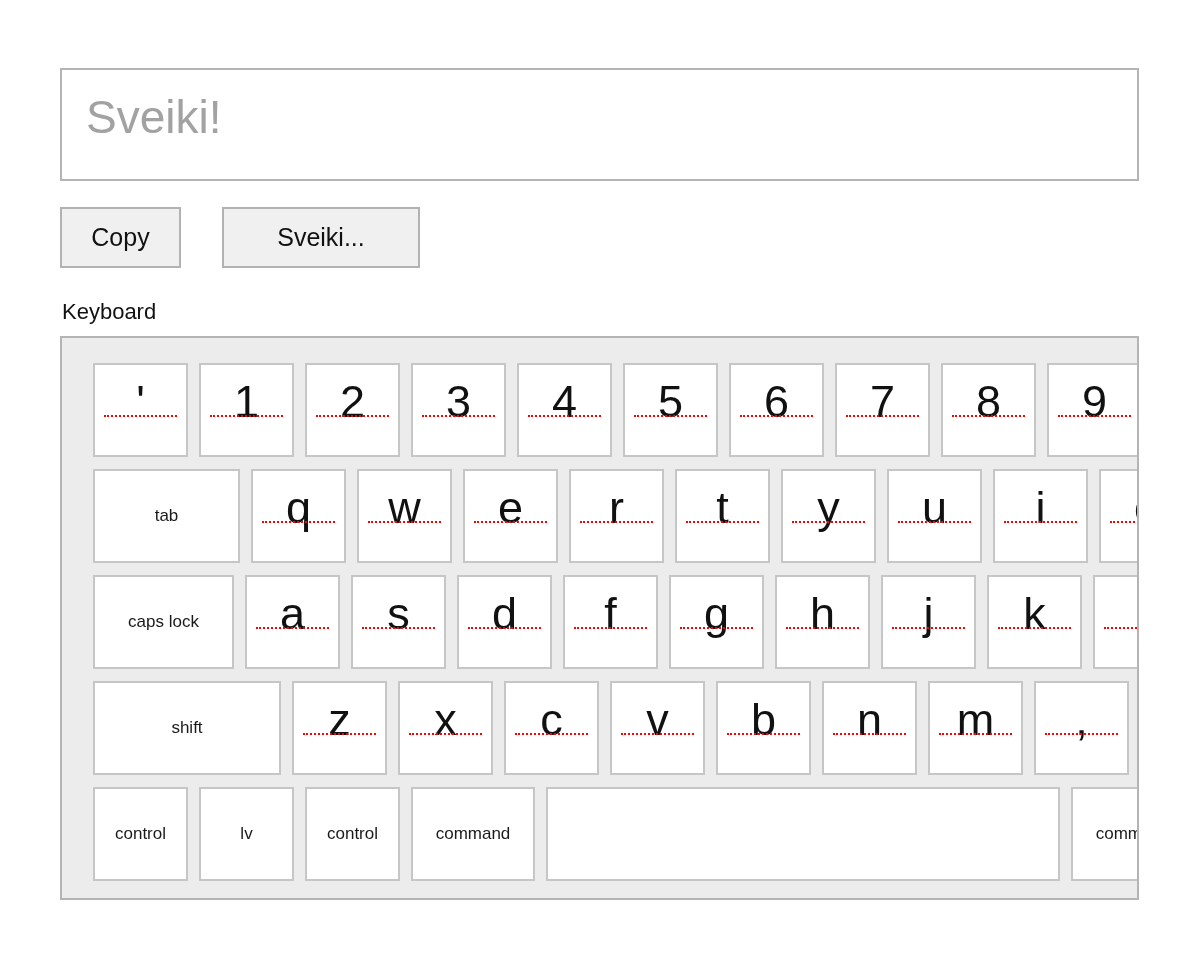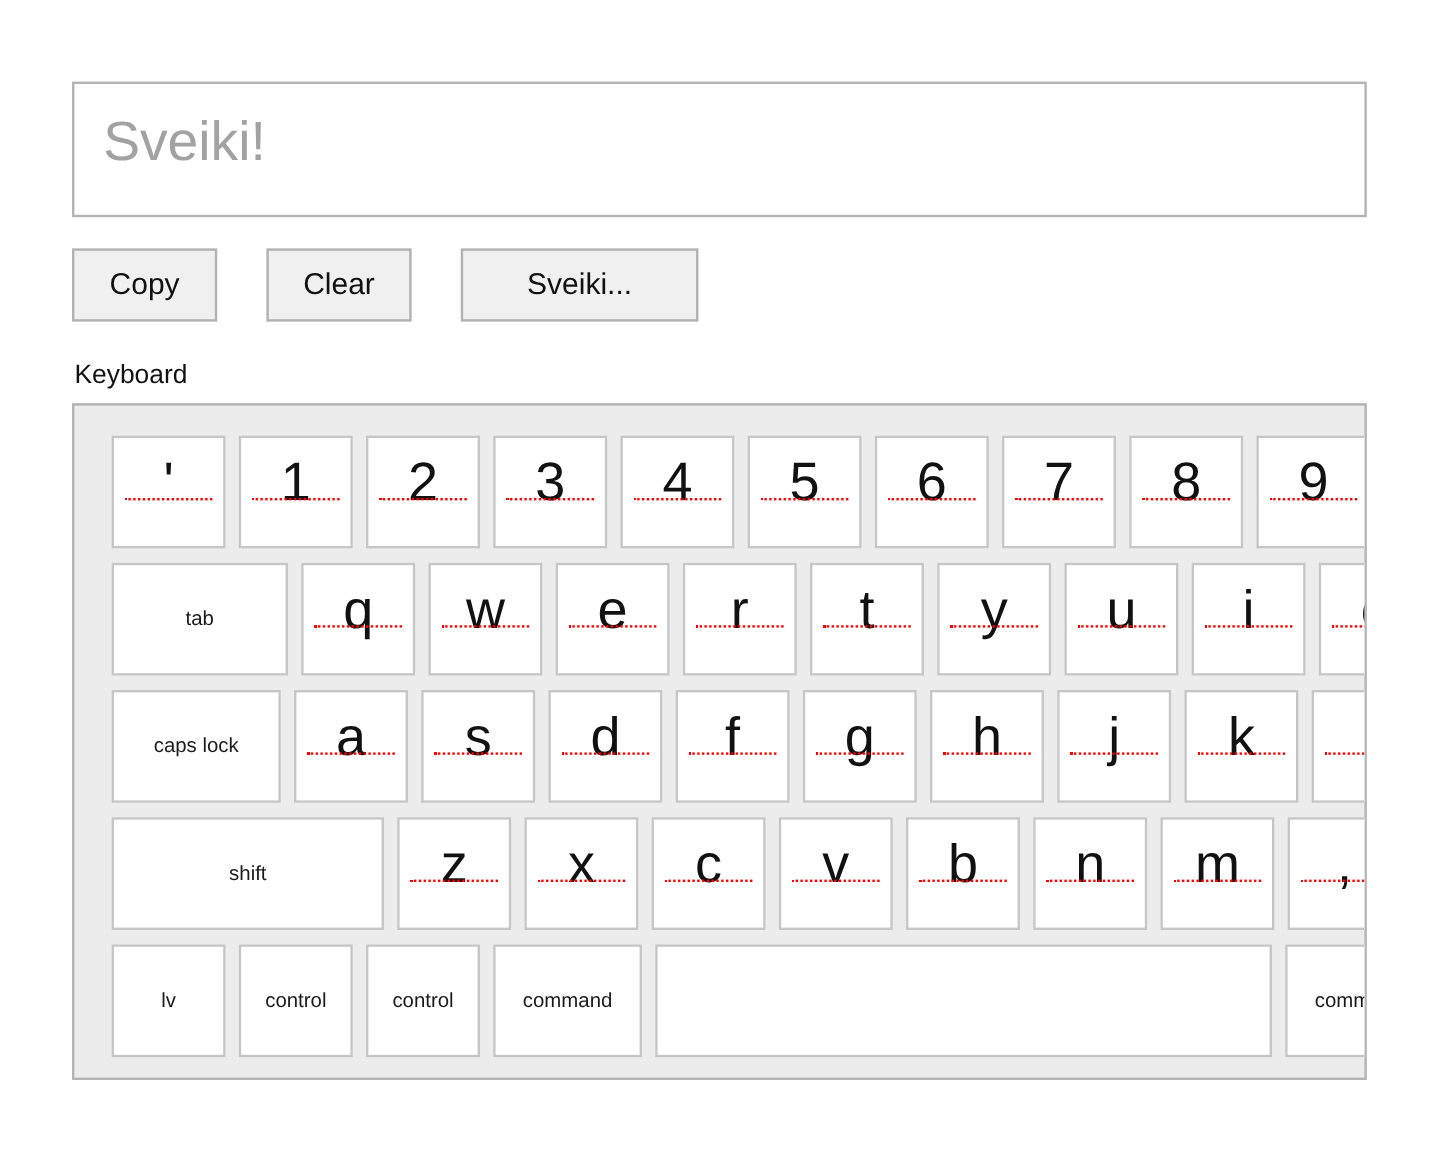--- a/index.html
+++ b/index.html
@@ -58,21 +58,21 @@
   .kb-row-5 { top:449px; }
 
   .key {
     flex:none; height:94px; box-sizing:border-box;
     background:#ffffff; border:2px solid #c6c6c6;
     position:relative;
   }
   .key--u1    { width:95px; }
   .key--tab   { width:147px; }
   .key--caps  { width:141px; }
-  .key--shift { width:227px; }
+  .key--shift { width:188px; }
   .key--cmd   { width:124px; }
   .key--space { width:514px; }
 
   .key--mod {
     display:flex; align-items:center; justify-content:center;
     font-size:17px; color:#1a1a1a;
   }
   .key-letter {
     position:absolute; left:0; right:0; top:14px;
     text-align:center;
@@ -85,21 +85,20 @@
     pointer-events:none;
   }
 </style>
 </head>
 <body>
 
 <textarea class="out" placeholder="Sveiki!" style=""></textarea>
 
 <div class="btn-row">
   <button class="btn btn-copy">Copy</button>
-  <button class="btn btn-clear">Clear</button>
   <button class="btn btn-options">Sveiki...</button>
 </div>
 
 <div class="kb-heading">Keyboard</div>
 
 <div class="kb" id="keyboard">
     <div class="kb-row kb-row-1">
       <div class="key key--u1">
         <span class="key-letter">'</span>
         <span class="key-underline" style="border-top-color: rgb(255, 0, 0);"></span>
@@ -255,24 +254,24 @@
         <span class="key-letter">m</span>
         <span class="key-underline" style="border-top-color: rgb(255, 0, 0);"></span>
       </div>
       <div class="key key--u1">
         <span class="key-letter">,</span>
         <span class="key-underline" style="border-top-color: rgb(255, 0, 0);"></span>
       </div>
     </div>
     <div class="kb-row kb-row-5">
       <div class="key key--u1 key--mod">
+        <span>control</span>
+      </div>
+      <div class="key key--u1 key--mod">
         <span>lv</span>
-      </div>
-      <div class="key key--u1 key--mod">
-        <span>control</span>
       </div>
       <div class="key key--u1 key--mod">
         <span>control</span>
       </div>
       <div class="key key--cmd key--mod">
         <span>command</span>
       </div>
       <div class="key key--space"></div>
       <div class="key key--cmd key--mod">
         <span>command</span>

